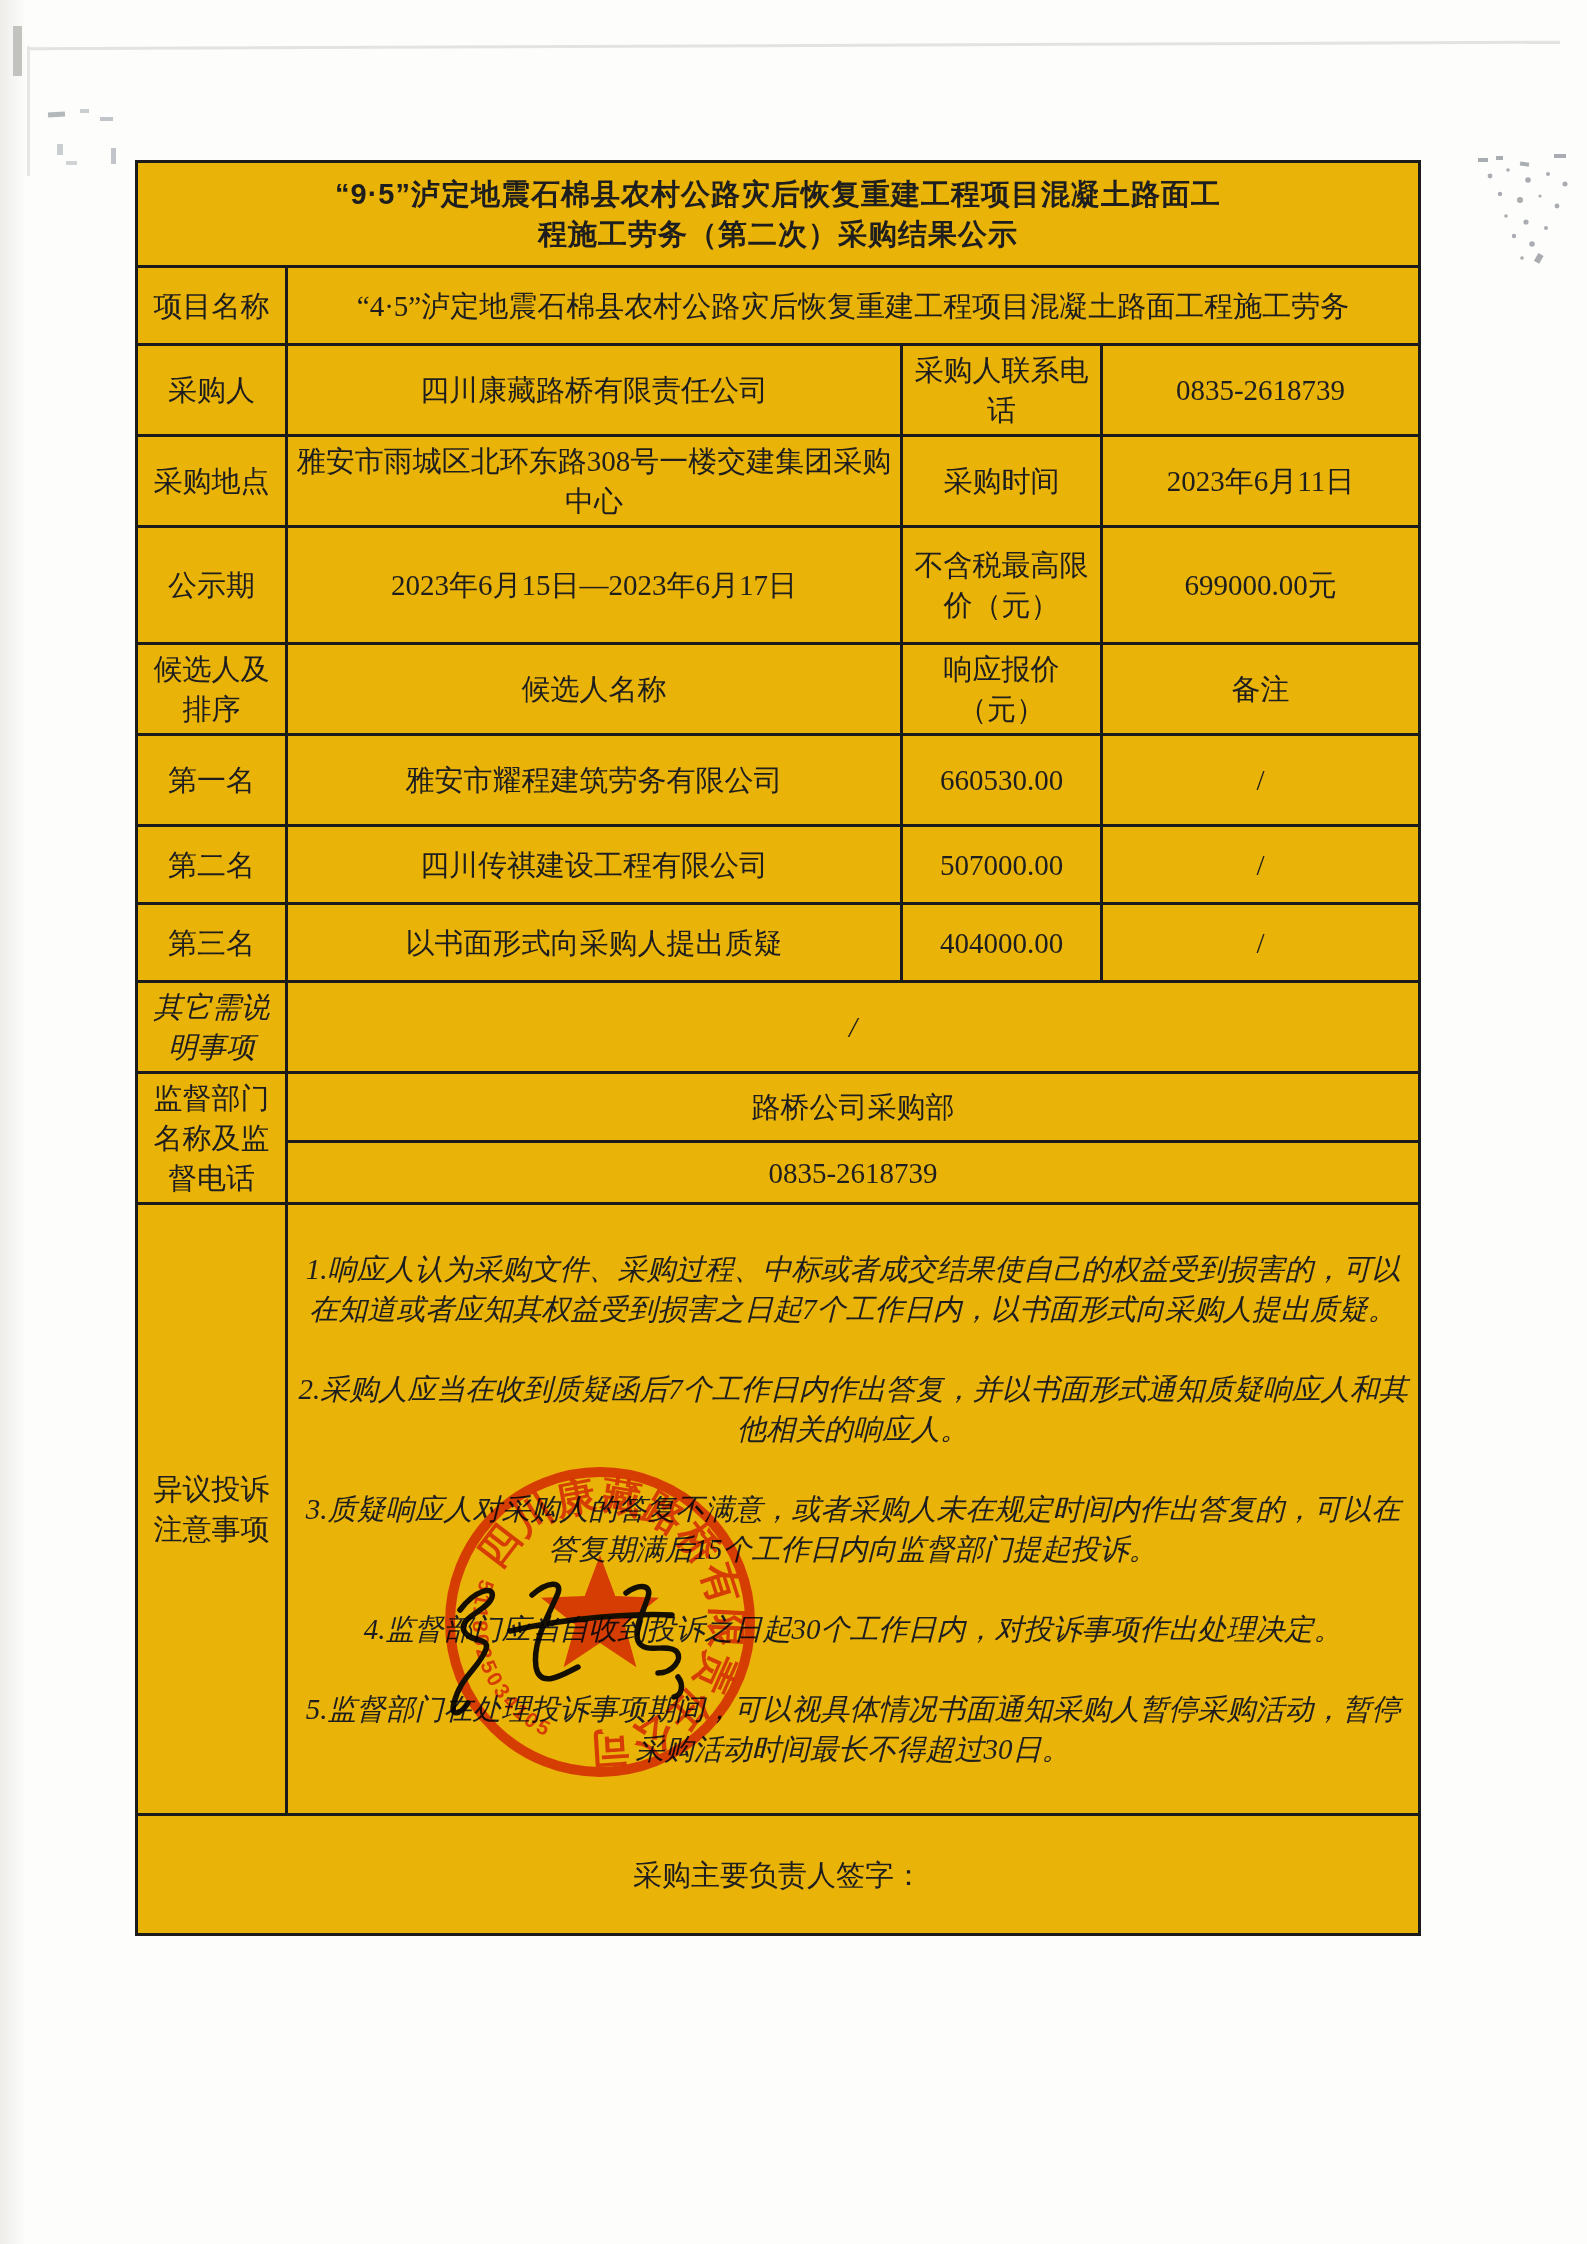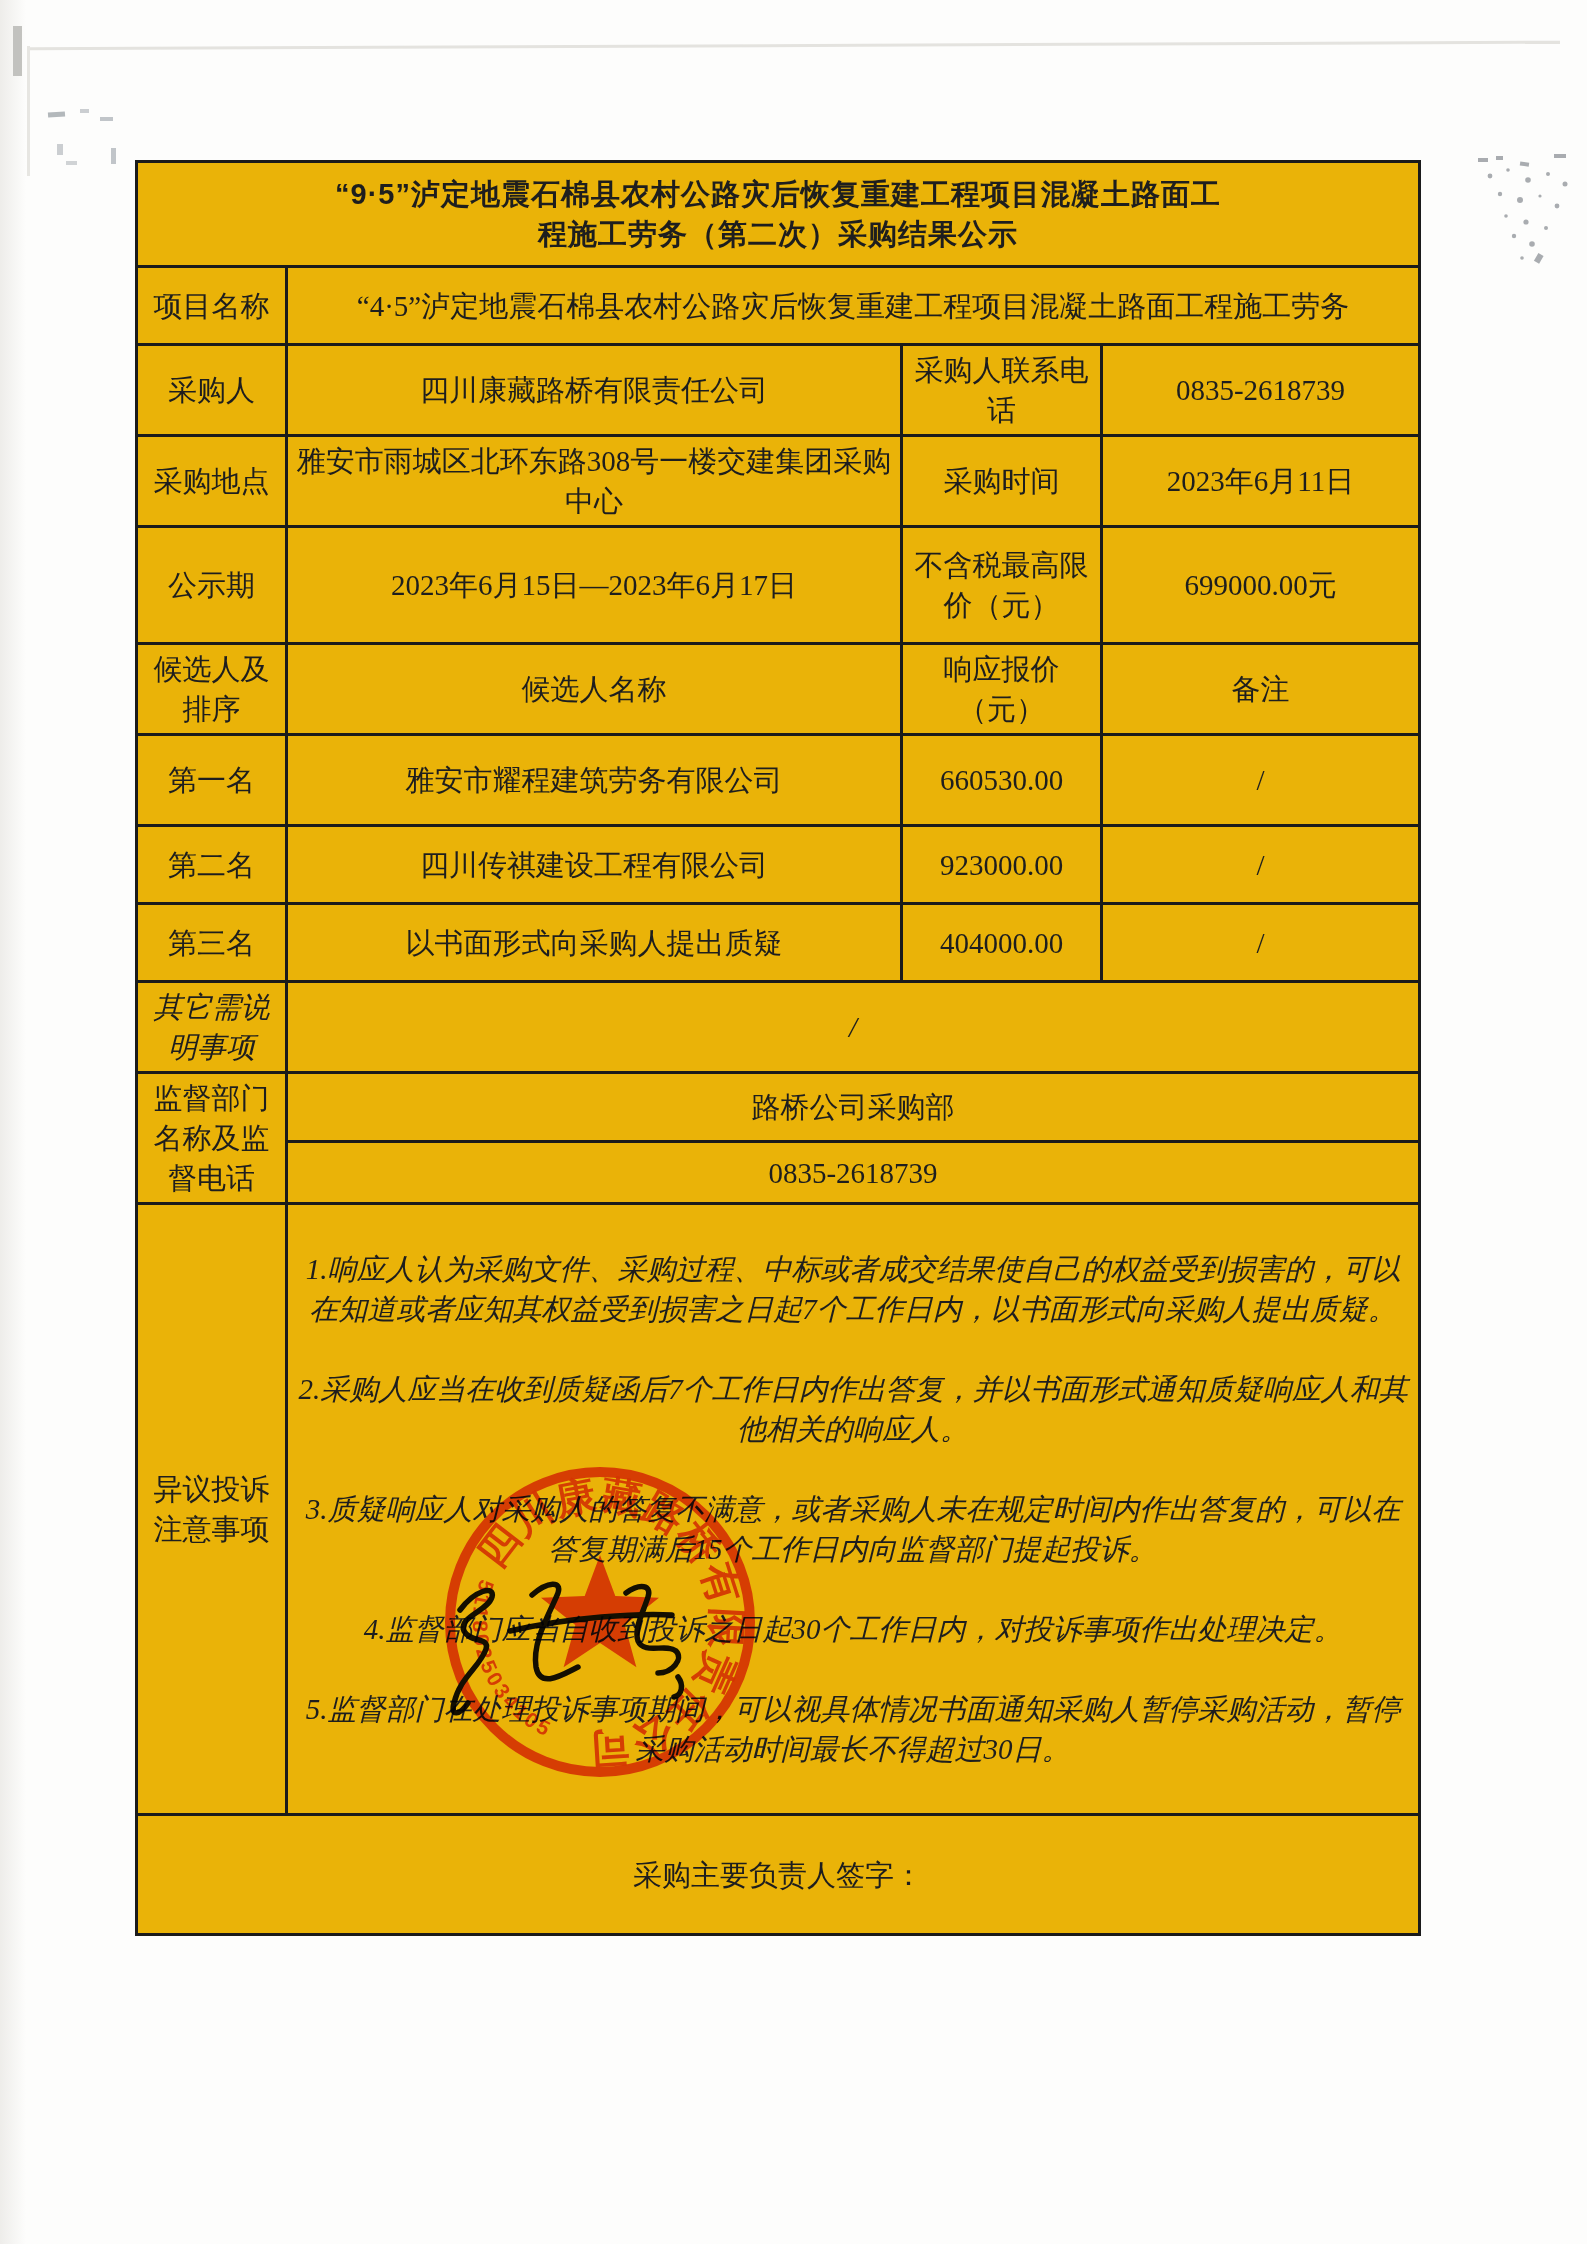--- a/index.html
+++ b/index.html
@@ -168,21 +168,21 @@
     </tr>
     <tr class="r-c1">
       <td>第一名</td>
       <td>雅安市耀程建筑劳务有限公司</td>
       <td>660530.00</td>
       <td>/</td>
     </tr>
     <tr class="r-c2">
       <td>第二名</td>
       <td>四川传祺建设工程有限公司</td>
-      <td>923000.00</td>
+      <td>507000.00</td>
       <td>/</td>
     </tr>
     <tr class="r-c3">
       <td>第三名</td>
       <td>以书面形式向采购人提出质疑</td>
       <td>404000.00</td>
       <td>/</td>
     </tr>
     <tr class="r-other">
       <td>其它需说

